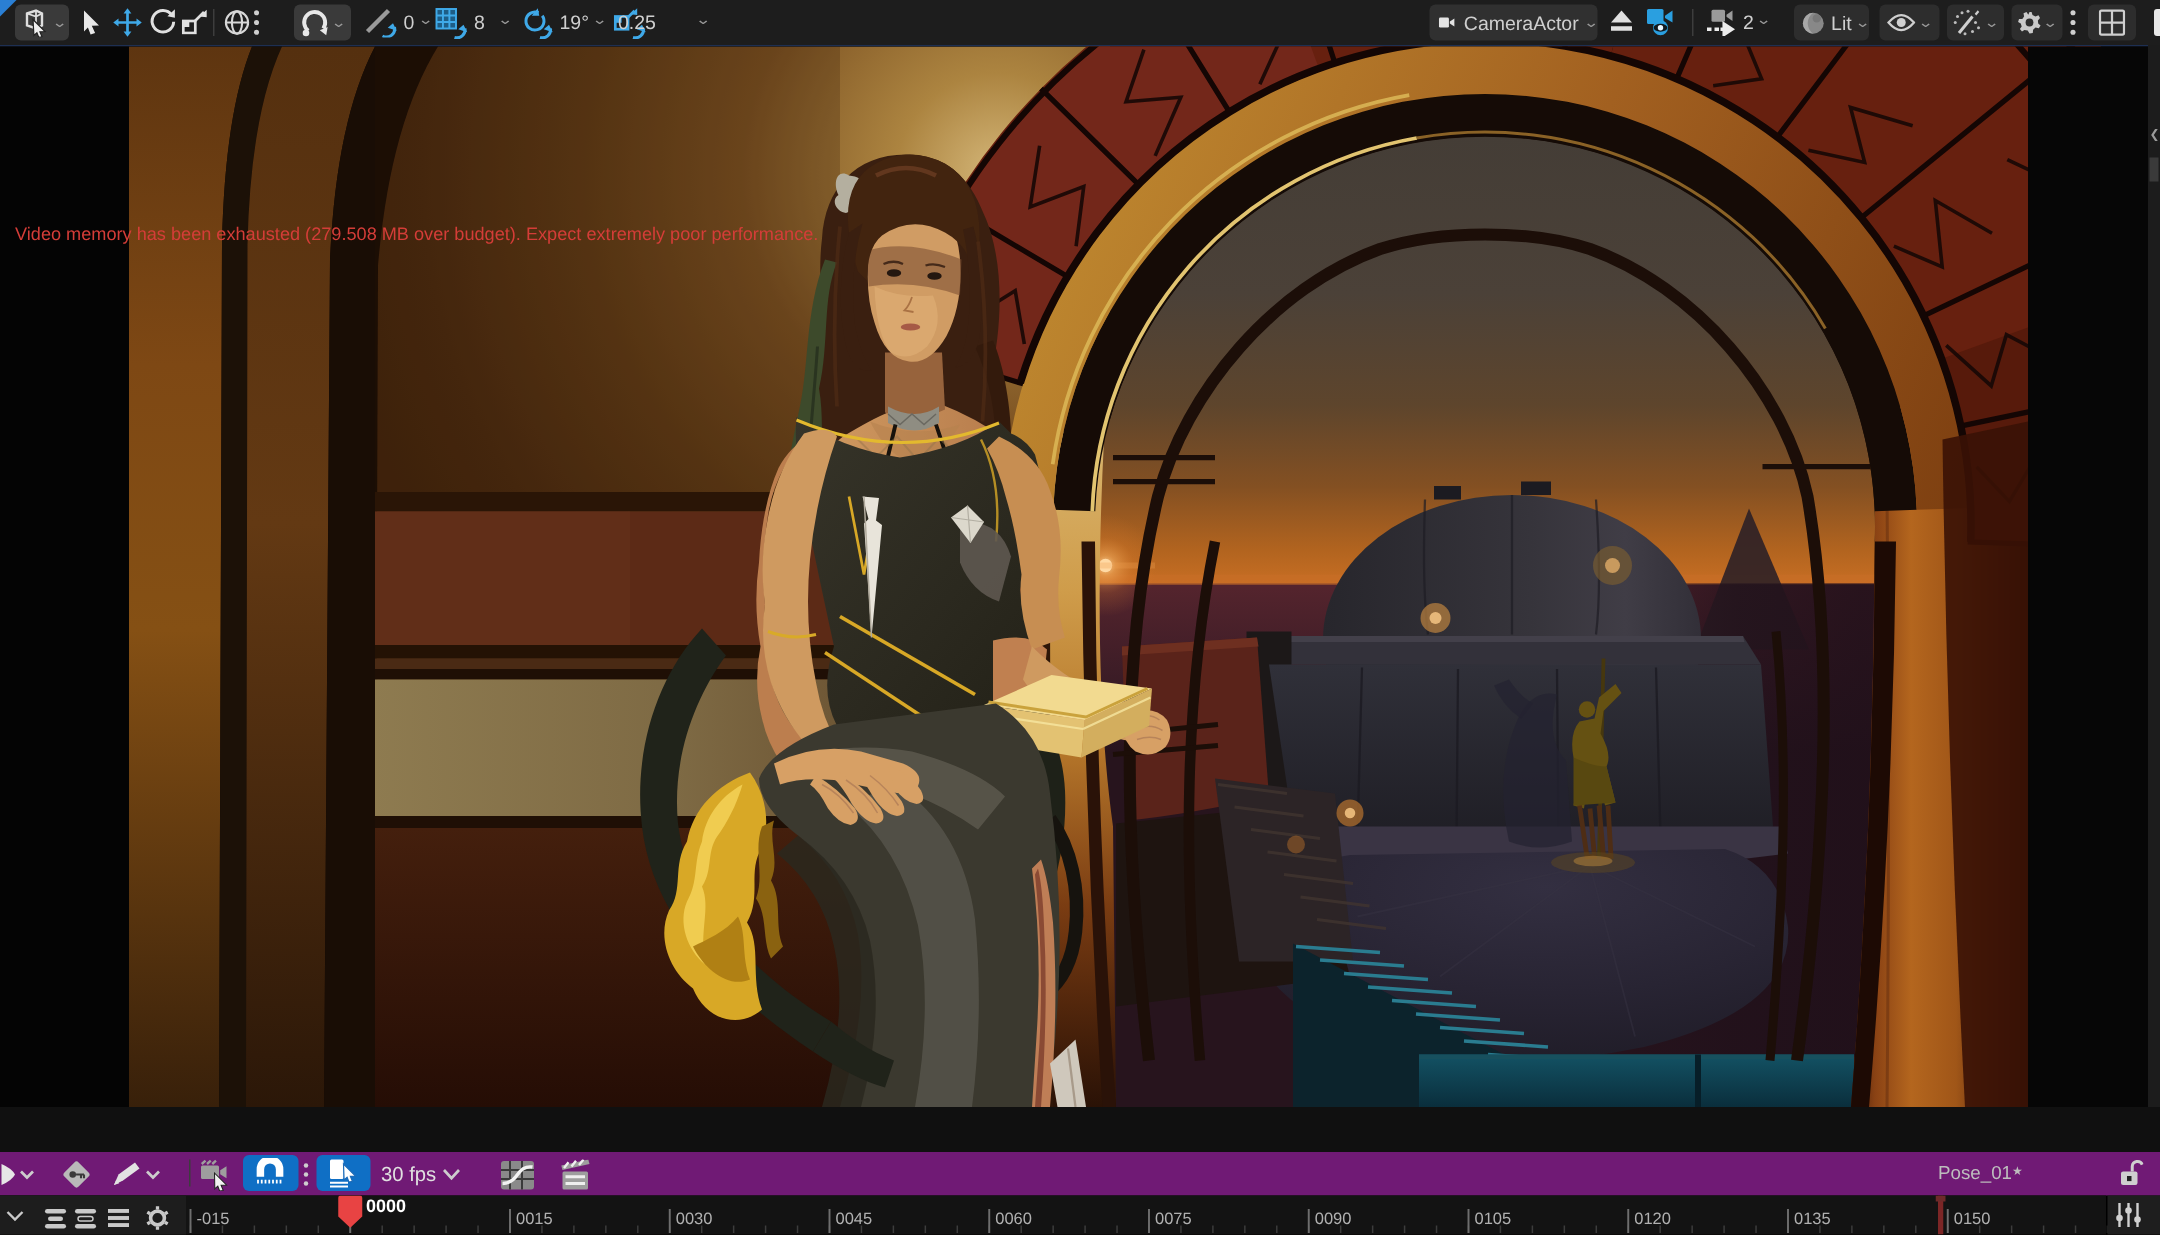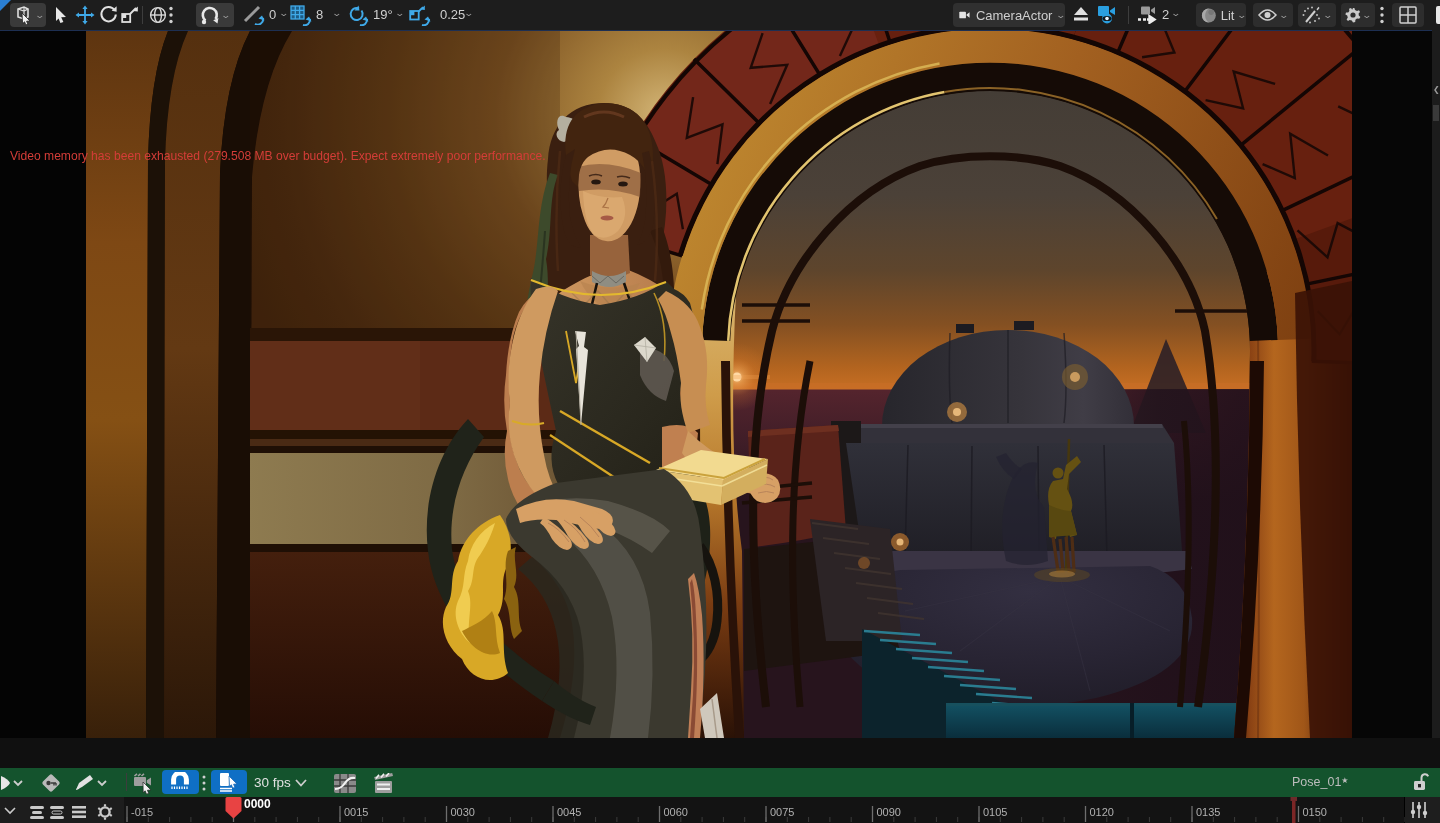--- a/index.html
+++ b/index.html
@@ -3,21 +3,21 @@
 <meta charset="utf-8">
 <style>
   html,body{margin:0;padding:0;width:1440px;height:823px;overflow:hidden;background:#000;
     font-family:"Liberation Sans", sans-serif;}
   .abs{position:absolute;}
   #topbar{left:0;top:0;width:1440px;height:30px;background:#1d1d1d;}
   #blueline{left:0;top:30px;width:1432px;height:1px;background:#1d2f52;}
   #scene{left:0;top:31px;}
   #rightstrip{left:1432px;top:30px;width:8px;height:708px;background:#1c1c1c;}
   #gap{left:0;top:738px;width:1440px;height:30px;background:#101010;}
-  #seqbar{left:0;top:768px;width:1440px;height:29px;background:#14532d;}
+  #seqbar{left:0;top:768px;width:1440px;height:29px;background:#701a75;}
   #ruler{left:0;top:797px;width:1404px;height:26px;background:#131313;}
   .tbtn{position:absolute;top:3px;height:24px;border-radius:4px;background:#3a3a3a;
     display:flex;align-items:center;}
   .tbtn2{position:absolute;top:3px;height:24px;border-radius:4px;background:#2d2d2d;
     display:flex;align-items:center;}
   .ttxt{color:#cfcfcf;font-size:13px;}
   .chev{color:#9a9a9a;font-size:9px;transform:scaleX(1.4);display:inline-block;}
   .sep{position:absolute;top:6px;width:1px;height:18px;background:#3d3d3d;}
   .bluebtn{position:absolute;top:2px;height:24px;border-radius:4px;background:#0f6fc5;}
 </style>
@@ -114,21 +114,21 @@
   <span class="chev abs" style="left:396px;top:8px">⌄</span>
 
   <svg class="abs" style="left:409px;top:5px" width="22" height="21" viewBox="0 0 22 21">
     <rect x="1.2" y="6" width="8.5" height="8.5" fill="none" stroke="#3fa9e8" stroke-width="1.8"></rect>
     <rect x="1.2" y="6" width="4.2" height="4.2" fill="#3fa9e8"></rect>
     <path d="M9.7 6.5 L14 2.2" stroke="#3fa9e8" stroke-width="1.8"></path>
     <path d="M15.8 0.5 L15.8 5 L11.3 4.5 Z" fill="#3fa9e8"></path>
     <path d="M13 20 A5.5 5.5 0 0 0 20 14" fill="none" stroke="#3fa9e8" stroke-width="2"></path>
     <path d="M21.5 16.5 L19 11.5 L15.5 14.5 Z" fill="#3fa9e8"></path>
   </svg>
-  <span class="ttxt abs" style="left:440px;top:7px">0.25</span>
+  <span class="ttxt abs" style="left:412px;top:7px">0.25</span>
   <span class="chev abs" style="left:465px;top:8px">⌄</span>
 
   <div class="tbtn2" style="left:953px;width:112px;background:#303030">
     <svg width="18" height="14" style="margin-left:6px" viewBox="0 0 18 14">
       <rect x="0.5" y="1.5" width="11" height="11" rx="1.5" fill="#e4e4e4"></rect>
       <path d="M17.5 2.5 L12.5 6 V8 L17.5 11.5 Z" fill="#e4e4e4"></path>
     </svg>
     <span class="ttxt" style="margin-left:6px">CameraActor</span>
     <span class="chev" style="margin-left:5px">⌄</span>
   </div>

